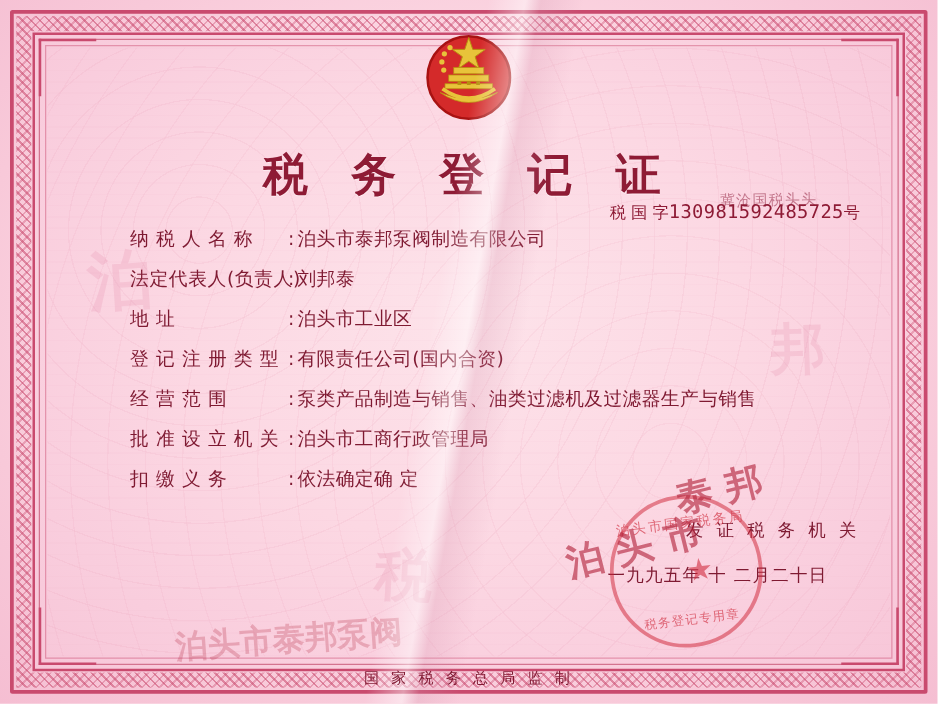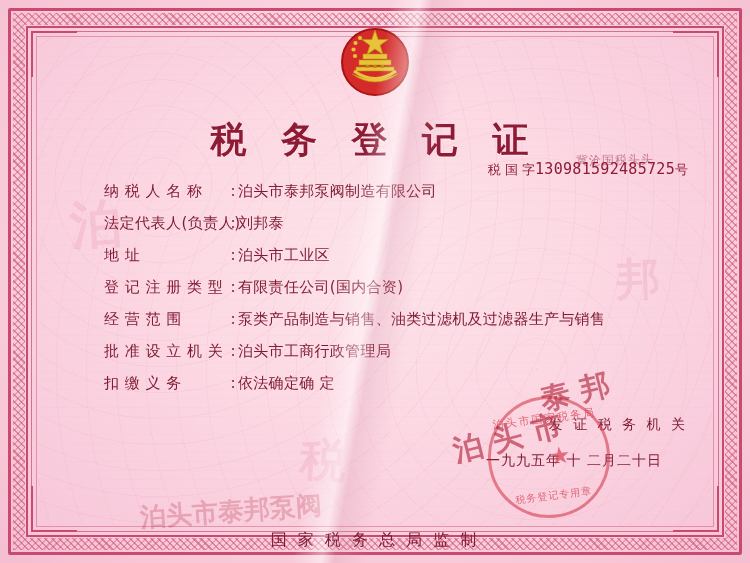--- a/index.html
+++ b/index.html
@@ -278,21 +278,21 @@
   .hand-stroke.h1 { left: 540px; top: 372px; transform: rotate(-14deg); font-size: 30px; }
   .hand-stroke.h2 { left: 452px; top: 418px; transform: rotate(-14deg); font-size: 30px; }
   .hand-stroke.h3 { left: 140px; top: 494px; transform: rotate(-4deg); font-size: 26px; opacity: 0.4; }
 
   
   .footer {
     position: absolute;
     left: 0; right: 0;
     bottom: 12px;
     text-align: center;
-    font-size: 16px;
+    font-size: 12px;
     color: #7f1a32;
     letter-spacing: 3px;
   }
 </style>
 </head>
 <body>
 
 <div class="certificate">
 
   <div class="border-outer"></div>

